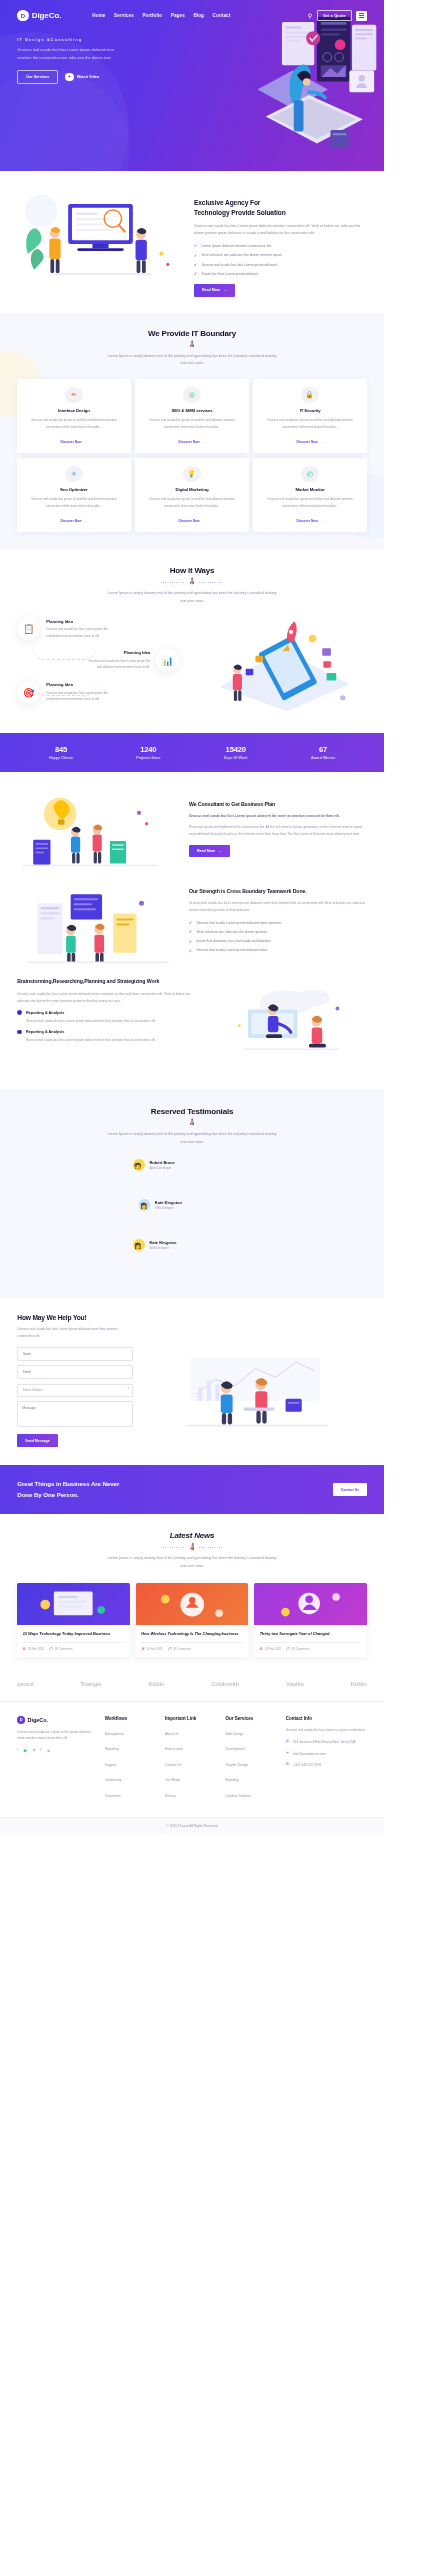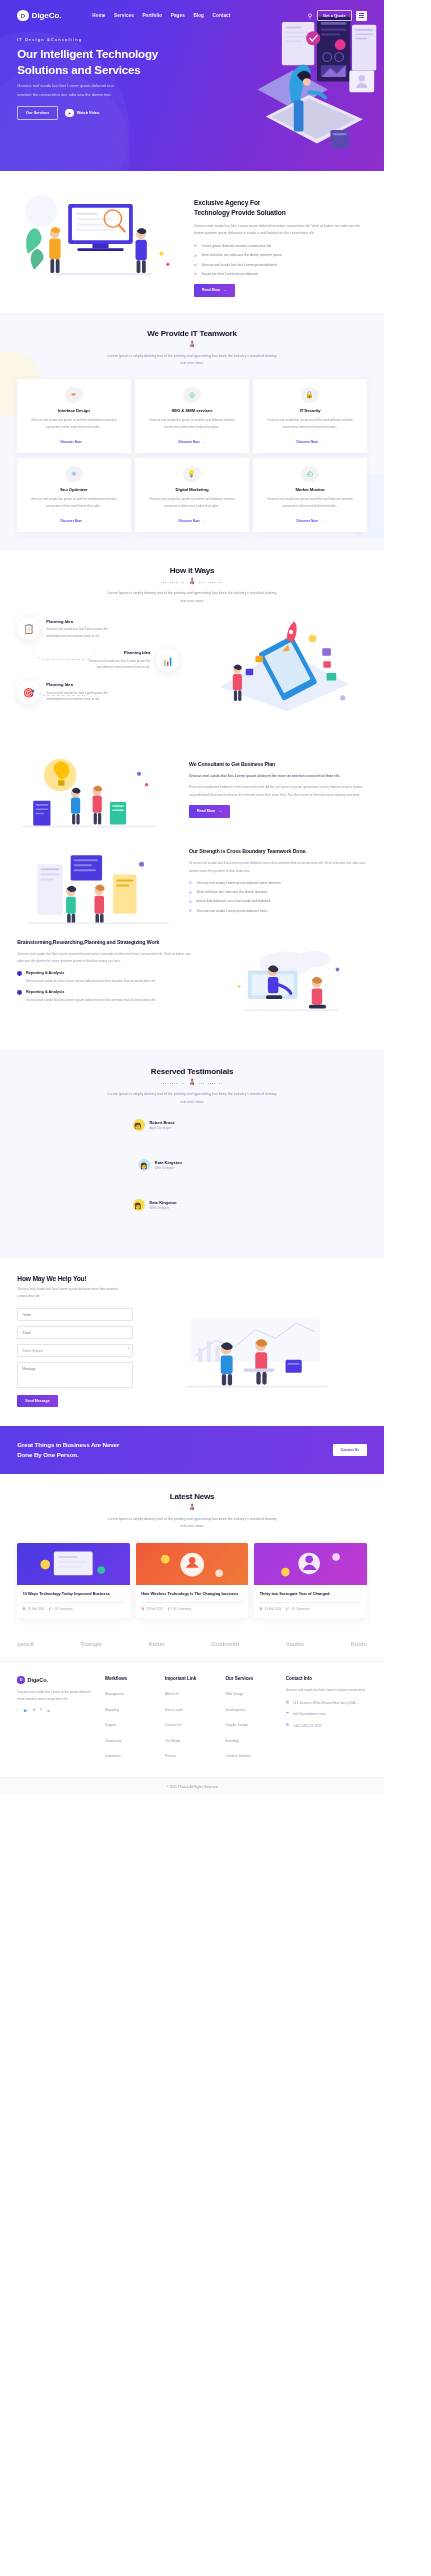--- a/index.html
+++ b/index.html
@@ -239,21 +239,21 @@
     background: linear-gradient(100deg,#5b3ce8,#7a3ae2);
     padding: 14px 17.3px; display: flex; align-items: center; justify-content: space-between;
   }
   .cta h3 { color: #fff; font-size: 6.2px; font-weight: 700; line-height: 1.65; letter-spacing: -0.1px; }
   .btn-white {
     background: #fff; color: #5b3ce8; font-size: 3.5px; font-weight: 700;
     border: none; cursor: pointer; padding: 4.3px 7.6px; border-radius: 1.1px;
   }
 
   
-  .news { background: #fff; padding: 17.3px 17.3px 16px; }
+  .news { background: #fff; padding: 17.3px 17.3px 16px; font-style: italic; }
   .news-grid { display: grid; grid-template-columns: repeat(3,1fr); gap: 6px; margin-top: 12px; }
   .news-card { background: #fff; border-radius: 1.6px; box-shadow: 0 1.1px 7.6px rgba(40,40,90,.07); overflow: hidden; }
   .news-thumb { height: 42px; position: relative; }
   .news-body { padding: 6px 5.4px 6.5px; }
   .news-body h4 { font-size: 3.9px; font-weight: 700; color: #12122b; line-height: 1.75; margin-bottom: 4.3px; }
   .news-meta { display: flex; gap: 5.4px; border-top: 0.5px solid #eeeef4; padding-top: 4.3px; }
   .news-meta span { font-size: 2.9px; color: #a2a2b5; display: flex; align-items: center; gap: 1.6px; }
 
   
   .logos { background: #fff; padding: 7.6px 17.3px 14px; display: flex;
@@ -310,24 +310,20 @@
             <i></i>
             <i></i>
             <i></i>
           </div>
       </div>
     </nav>
 
     <div class="hero-inner">
       <div class="hero-copy">
         <div class="eyebrow">IT Design &amp;Consulting</div>
-        <div class="hero-title">
-          <div>Our Intelligent Technology</div>
-          <div>Solutions and Services</div>
-        </div>
         <p class="hero-sub">Grursus mal suada faci lisis Lorem ipsum dolarorit mor ametion the consectetur nec odio aea the dumm text.</p>
         <div class="hero-actions">
           <button class="btn-outline">Our Services</button>
           <div class="watch">
             <span class="play-circle">
               <svg viewBox="0 0 10 10">
                   <polygon points="2,1 9,5 2,9" fill="#6a38e0"></polygon>
                 </svg>
             </span>
             <span>Watch Video</span>
@@ -430,21 +426,21 @@
       <button class="btn-primary">
         <span>Read More</span>
         <span>→</span>
       </button>
     </div>
   </section>
 
   <section class="services">
     <div class="blob-y"></div>
     <div class="blob-b"></div>
-    <h2 class="sec-title">We Provide IT Teamwork</h2>
+    <h2 class="sec-title">We Provide IT Boundary</h2>
     <div class="divider-rocket">
       <span class="dotline"></span>
       <span class="rocket">🚀</span>
       <span class="dotline"></span>
     </div>
     <p class="sec-sub">Lorem Ipsum is simply dummy text of the printing and typesetting has been the industry's standard dummy text ever since</p>
 
     <div class="cards">
       <div class="card">
         <div class="card-ico" style="color:#f5883a">✒</div>
@@ -555,20 +551,38 @@
         <circle cx="92" cy="98" r="7" fill="#f5c6a5"></circle>
         <path d="M85 93 q7 -9 15 -1 q2 4 -3 6 q-8 2 -12 -5 z" fill="#2e2e4a"></path>
         <rect x="84" y="106" width="17" height="30" rx="4" fill="#ee4f6b"></rect>
         <rect x="86" y="136" width="6" height="20" rx="3" fill="#3b3b5c"></rect>
         <rect x="94" y="136" width="6" height="20" rx="3" fill="#3b3b5c"></rect>
         <circle cx="288" cy="150" r="5" fill="#8f6bd8" opacity=".5"></circle>
       </svg>
     </div>
   </section>
 
+  <section class="counter">
+    <div>
+      <div class="num">845</div>
+      <div class="lbl">Happy Clients</div>
+    </div>
+    <div>
+      <div class="num">1240</div>
+      <div class="lbl">Projects Done</div>
+    </div>
+    <div>
+      <div class="num">15420</div>
+      <div class="lbl">Days Of Work</div>
+    </div>
+    <div>
+      <div class="num">67</div>
+      <div class="lbl">Award Winner</div>
+    </div>
+  </section>
 
   <section class="consult">
 
     <div class="row">
       <svg class="art" viewBox="0 0 300 150">
         <circle cx="80" cy="48" r="30" fill="#ffd24d" opacity=".6"></circle>
         <path d="M68 32 q12 -18 26 -2 q8 12 -2 22 q-10 10 -16 0 q-10 -12 -8 -20 z" fill="#ffc107"></path>
         <rect x="76" y="58" width="12" height="10" rx="2" fill="#d9a400"></rect>
         <rect x="30" y="96" width="32" height="46" rx="2" fill="#4b3ae0"></rect>
         <rect x="34" y="102" width="24" height="3" rx="1.5" fill="#8f80e8"></rect>

